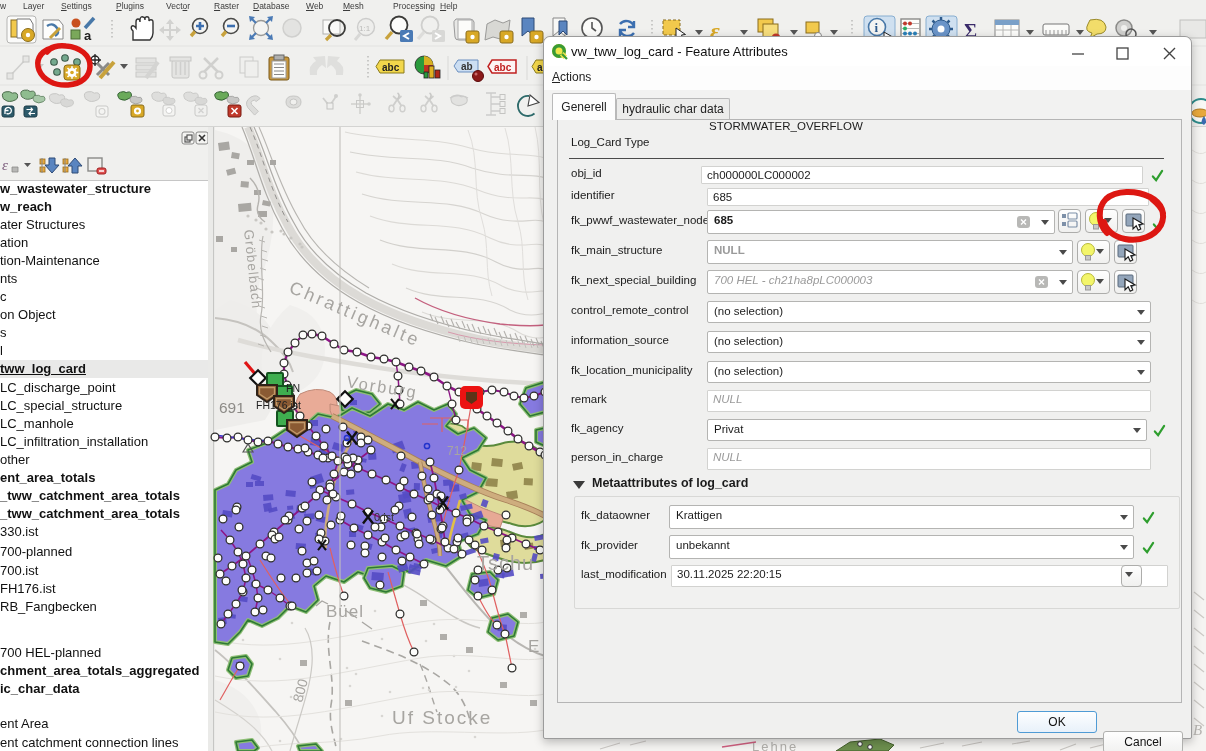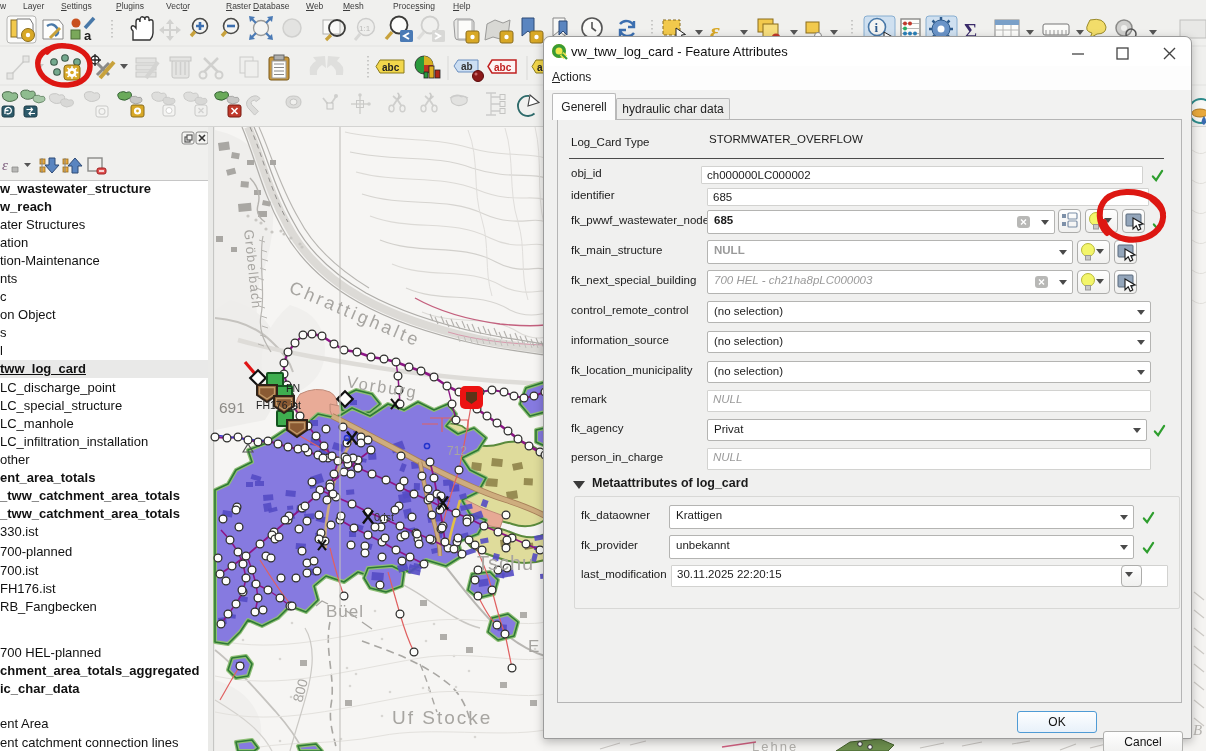--- a/index.html
+++ b/index.html
@@ -31,26 +31,26 @@
 #okbtn{border:1px solid #4f9bd5;background:linear-gradient(#fdfeff,#e8f1fa)}
 .mlab{fill:#a7a5a1;font-family:"Liberation Sans",sans-serif}
 </style></head>
 <body>
 <div id="menubar">
     <span style="left:0px;top:1px">w</span>
     <span style="left:23px;top:1px">Layer</span>
     <span style="left:61px;top:1px"><u>S</u>ettings</span>
     <span style="left:116px;top:1px"><u>P</u>lugins</span>
     <span style="left:166px;top:1px">Vect<u>o</u>r</span>
-    <span style="left:226px;top:1px"><u>R</u>aster</span>
+    <span style="left:214px;top:1px"><u>R</u>aster</span>
     <span style="left:253px;top:1px"><u>D</u>atabase</span>
     <span style="left:306px;top:1px"><u>W</u>eb</span>
     <span style="left:343px;top:1px"><u>M</u>esh</span>
     <span style="left:393px;top:1px">Proce<u>s</u>sing</span>
-    <span style="left:453px;top:1px"><u>H</u>elp</span>
+    <span style="left:440px;top:1px"><u>H</u>elp</span>
   </div>
 <svg class="abs" style="left:0;top:0" width="1206" height="127" viewBox="0 0 1206 127">
     <rect x="0" y="14" width="1206" height="113" fill="#f0f0ee"></rect>
     <line x1="0" y1="46" x2="1206" y2="46" stroke="#e2e2e0" stroke-width="1"></line>
     <line x1="0" y1="85" x2="1206" y2="85" stroke="#e2e2e0" stroke-width="1"></line>
     <line x1="0" y1="126.5" x2="1206" y2="126.5" stroke="#d4d4d2" stroke-width="1"></line>
     <rect x="7" y="16" width="29" height="27" rx="3" fill="#fbfbfa" stroke="#b5b5b3"></rect>
     <rect x="11" y="20" width="13" height="17" fill="#f2c94c" stroke="#8a6d1d"></rect>
     <path d="M17 19 L30 19 L33 24 L33 38 L17 38 Z" fill="#fff" stroke="#777"></path>
     <circle cx="28" cy="35" r="6.5" fill="#d8a826" stroke="#8a6d1d"></circle>
@@ -994,21 +994,21 @@
       </svg>
     </div>
     <div id="dmenu">
       <span style="position:absolute;left:8px;top:4px"><u>A</u>ctions</span>
     </div>
     <div id="dtabs"></div>
     <div class="tab" id="tab1">Generell</div>
     <div class="tab" id="tab2">hydraulic char data</div>
     <div id="dpane"></div>
     <div class="flabel" style="left:27px;top:99px">Log_Card Type</div>
-    <div class="fval" style="left:165px;top:96px">STORMWATER_OVERFLOW</div>
+    <div class="fval" style="left:165px;top:83px">STORMWATER_OVERFLOW</div>
     <div style="position:absolute;left:25px;top:121px;width:595px;height:1px;background:#4a4a4a"></div>
     <div class="flabel" style="left:27px;top:130px">obj_id</div>
     <div class="tbox" style="left:157px;top:129px;width:442px;height:18px"><span class="">ch000000LC000002</span></div>
     <svg class="chk" style="left:607px;top:132px" viewBox="0 0 14 14">
       <path d="M2 8 l3.5 4 L12 2" fill="none" stroke="#2e9e2e" stroke-width="2.3" stroke-linecap="round"></path>
     </svg>
     <div class="flabel" style="left:27px;top:152px">identifier</div>
     <div class="tbox" style="left:163px;top:151px;width:442px;height:18px"><span class="">685</span></div>
     <div class="flabel" style="left:27px;top:177px">fk_pwwf_wastewater_node</div>
     <div class="combo" style="left:163px;top:173px;width:348px;height:24px"><span style="font-weight:bold;">685</span></div>

